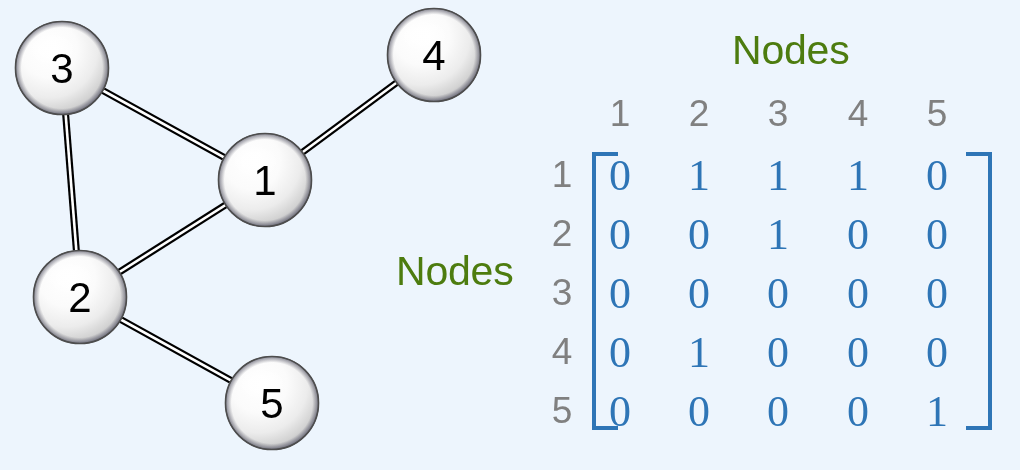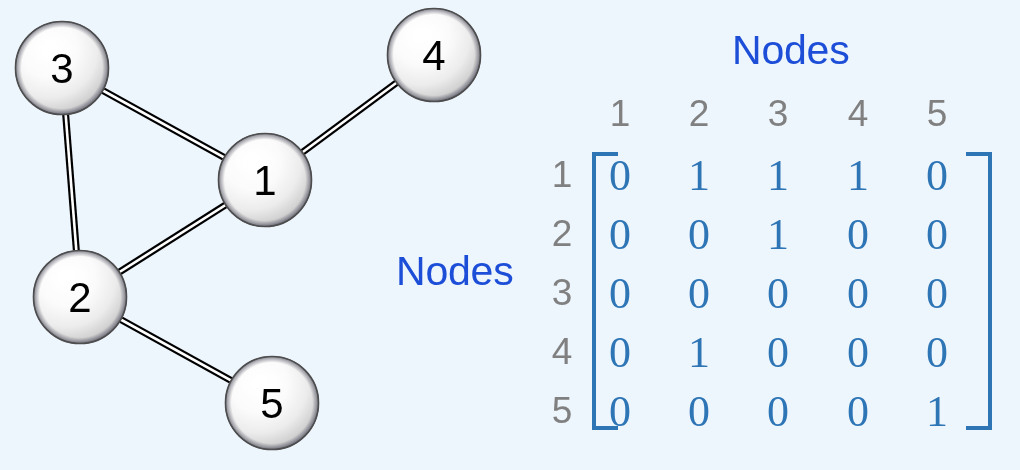--- a/index.html
+++ b/index.html
@@ -38,21 +38,21 @@
   #matrix-panel {
     position: absolute;
     left: 520px;
     top: 0;
     width: 500px;
     height: 470px;
   }
 
   .nodes-title {
     position: absolute;
-    color: #1d4ed8;
+    color: #4d7c0f;
     font-family: "Liberation Sans", sans-serif;
     font-size: 41px;
     font-weight: 400;
     white-space: nowrap;
     letter-spacing: -0.2px;
   }
   #nodes-title-top {
     left: 732px;
     top: 27px;
   }

